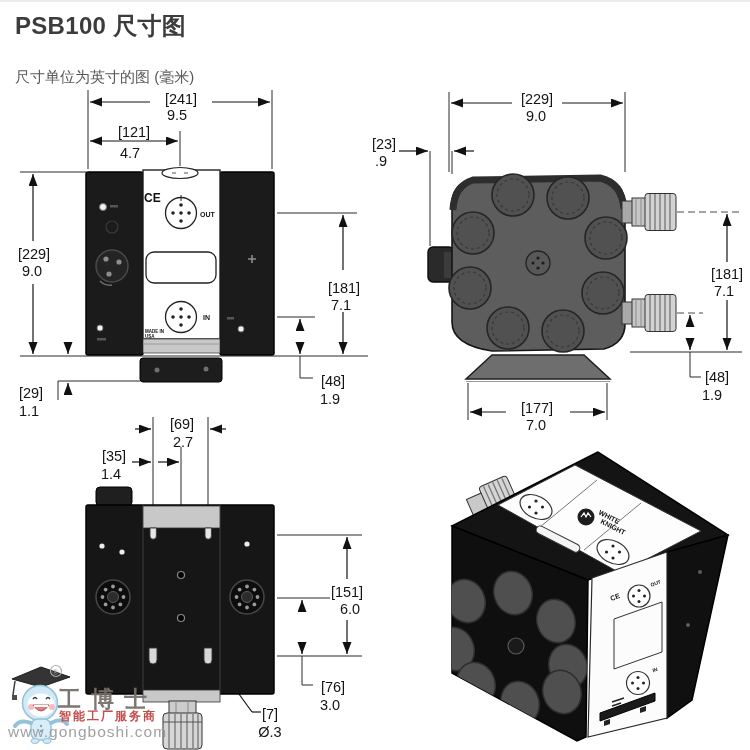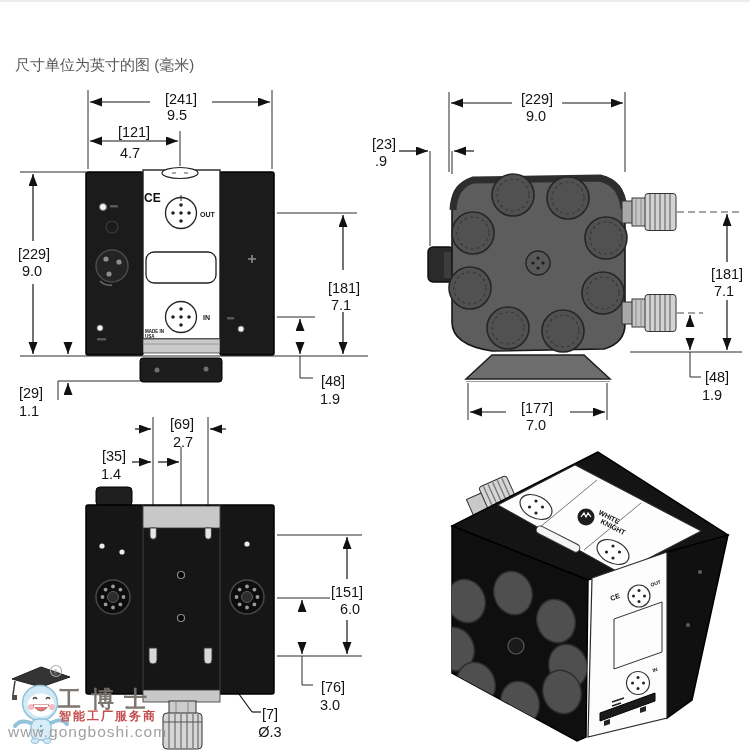--- a/index.html
+++ b/index.html
@@ -1,35 +1,36 @@
 <!DOCTYPE html>
 <html><head>
 <meta charset="utf-8">
 <style>
   html,body{margin:0;padding:0;background:#fff;}
   .page{position:relative;width:750px;height:750px;background:#fff;overflow:hidden;
         font-family:"Liberation Sans",sans-serif;}
   .topline{position:absolute;top:0;left:0;width:750px;height:2px;background:#ececec;}
   .title{position:absolute;left:15px;top:10px;font-size:24px;font-weight:600;color:#3c3c3c;letter-spacing:.3px;}
-  .subtitle{position:absolute;left:15px;top:56px;font-size:15px;color:#585858;}
+  .subtitle{position:absolute;left:15px;top:68px;font-size:15px;color:#585858;}
   svg{position:absolute;}
   svg text{font-family:"Liberation Sans",sans-serif;}
   .dimtxt{font-size:14.5px;fill:#141414;}
   .ln{stroke:#2b2b2b;stroke-width:1;fill:none;}
   .dln{stroke:#151515;stroke-width:1.2;fill:none;}
   .dsh{stroke:#4a4a4a;stroke-width:1;stroke-dasharray:7 4;fill:none;}
   .wm-brand{font-family:"Liberation Serif",serif;font-weight:bold;font-size:23px;fill:#77706a;letter-spacing:10px;}
   .wm-tag{font-size:12px;fill:#c24343;letter-spacing:2px;font-weight:bold;}
   .wm-url{font-size:15.5px;fill:#9b9b9b;letter-spacing:1px;}
 </style>
 </head>
 <body>
 
 <div class="page">
   <div class="topline"></div>
+  <div class="title">PSB100 尺寸图</div>
   <div class="subtitle">尺寸单位为英寸的图 (毫米)</div>
 
   <svg style="left:0;top:85px" width="380" height="350" viewBox="0 85 380 350">
     <defs>
       <marker id="arrF" markerUnits="userSpaceOnUse" markerWidth="13" markerHeight="10" refX="12" refY="4.5" orient="auto">
         <path d="M0,0 L12,4.5 L0,9 Z" fill="#111"></path>
       </marker>
     </defs>
     <g>
       <line class="ln" x1="88" y1="90" x2="88" y2="169"></line>

